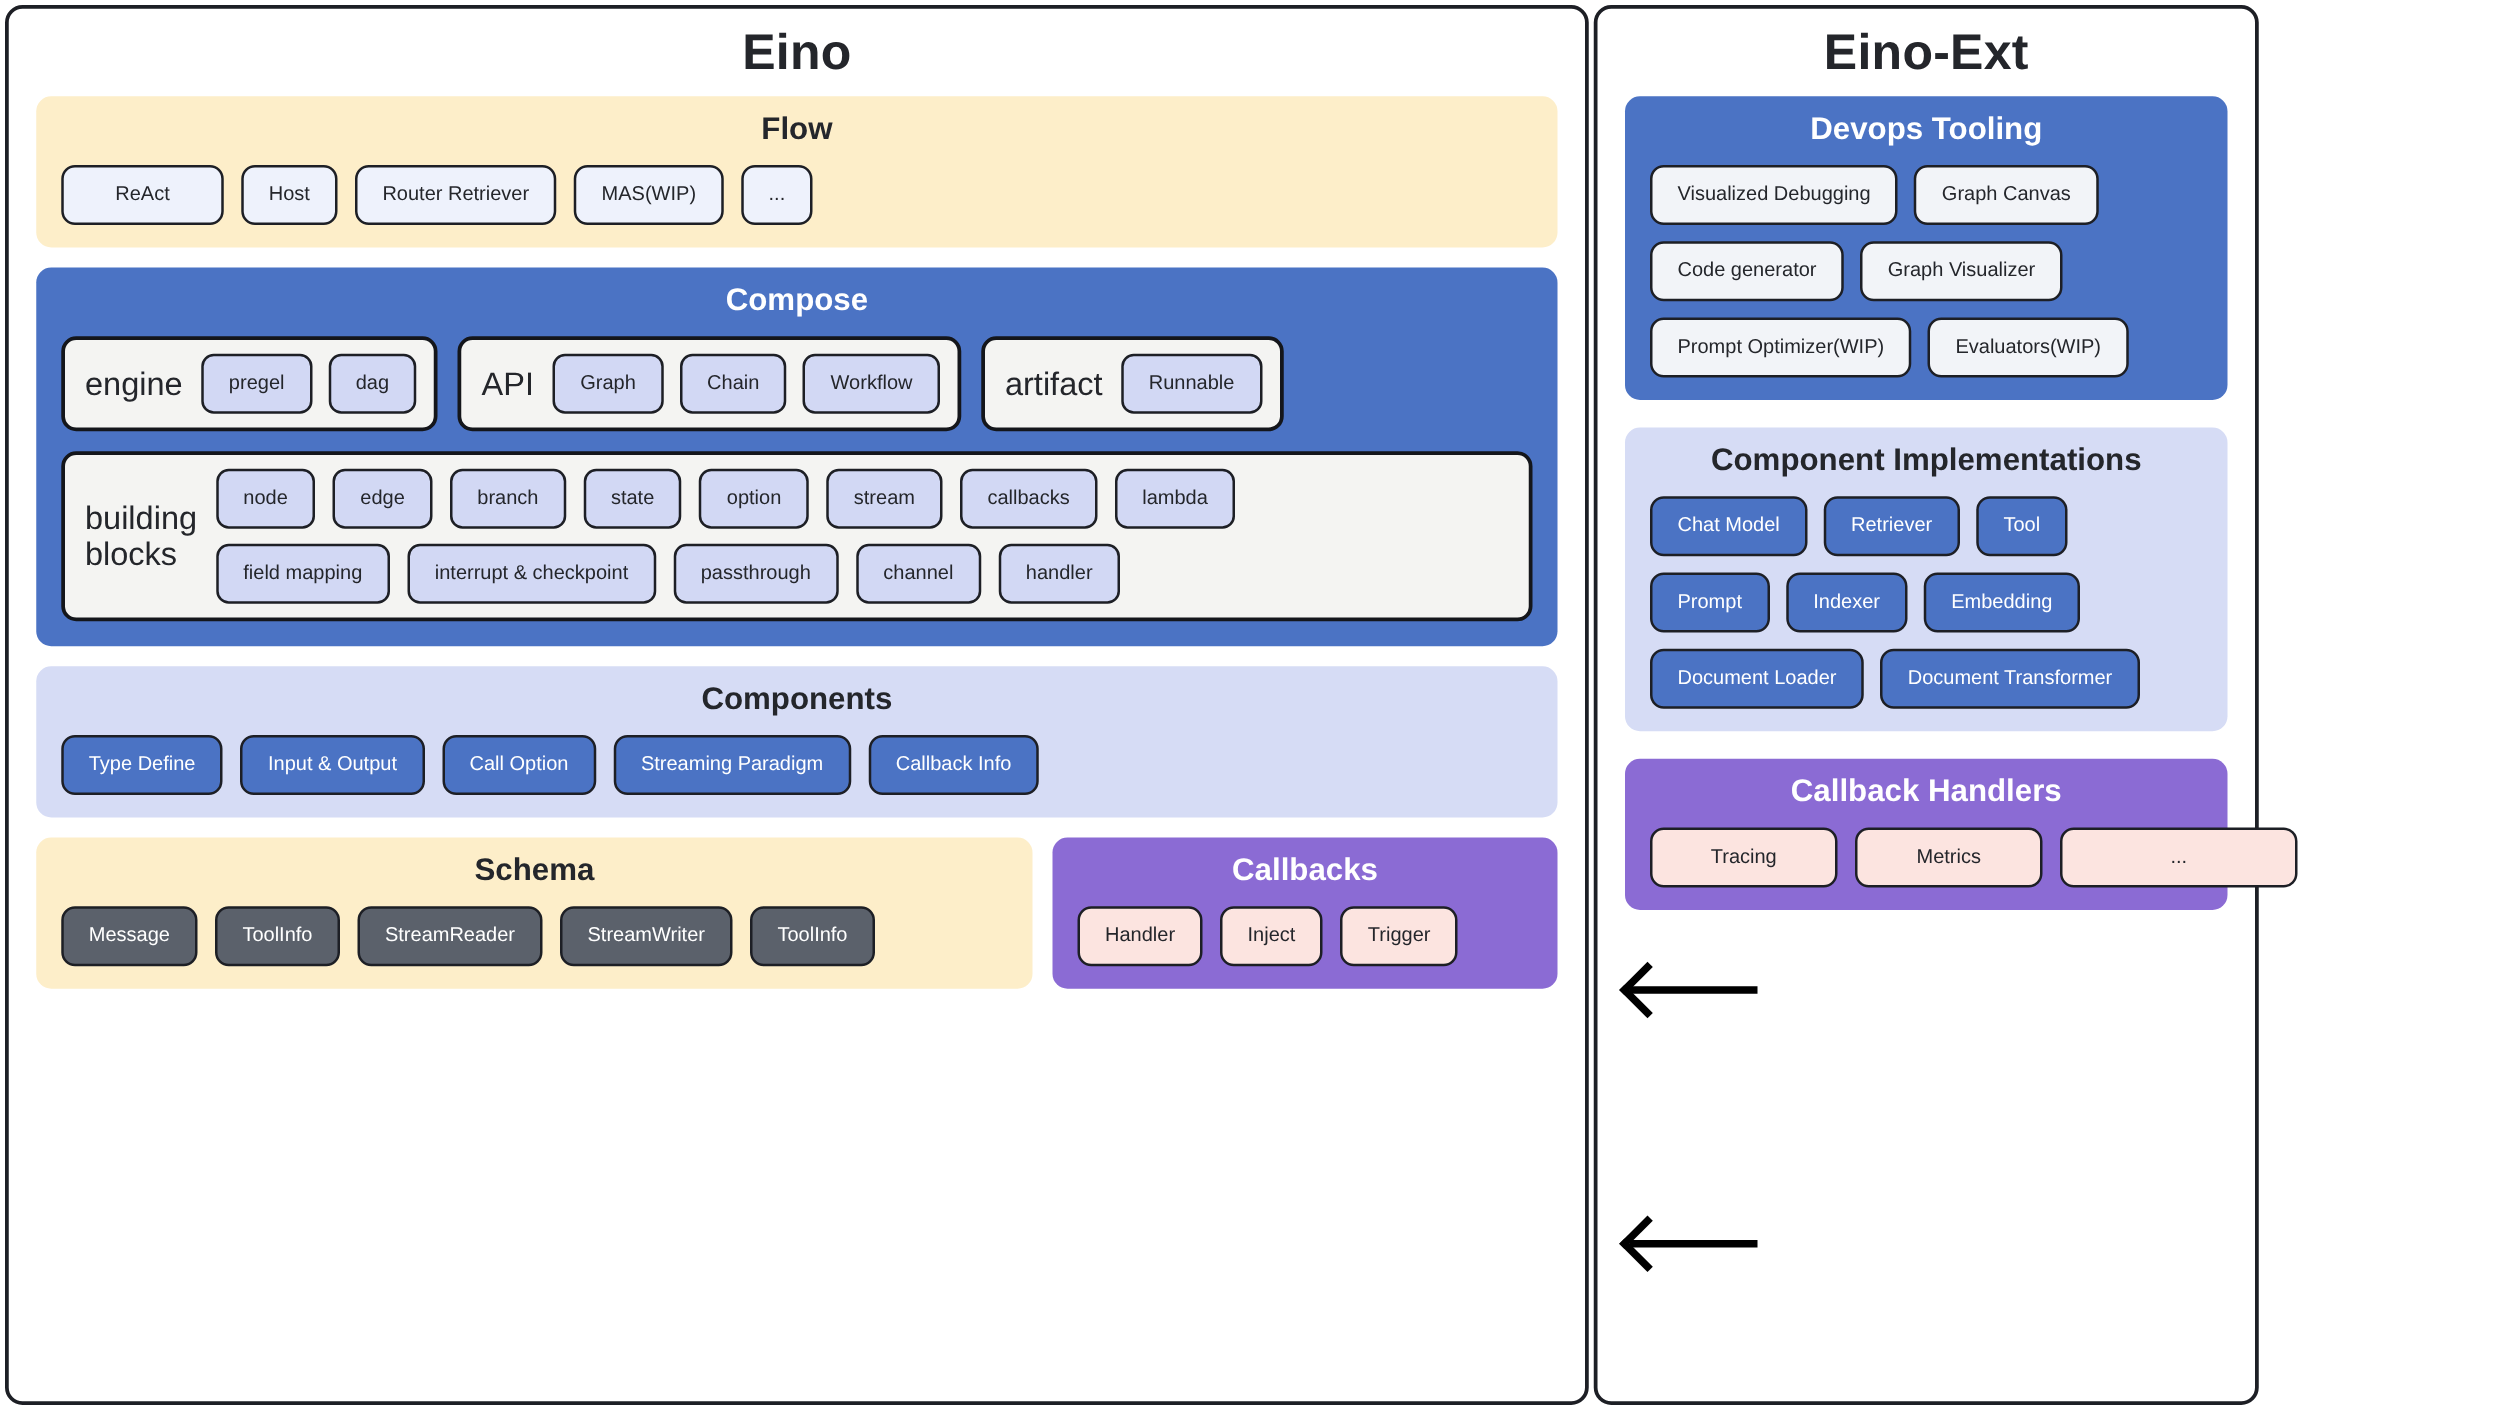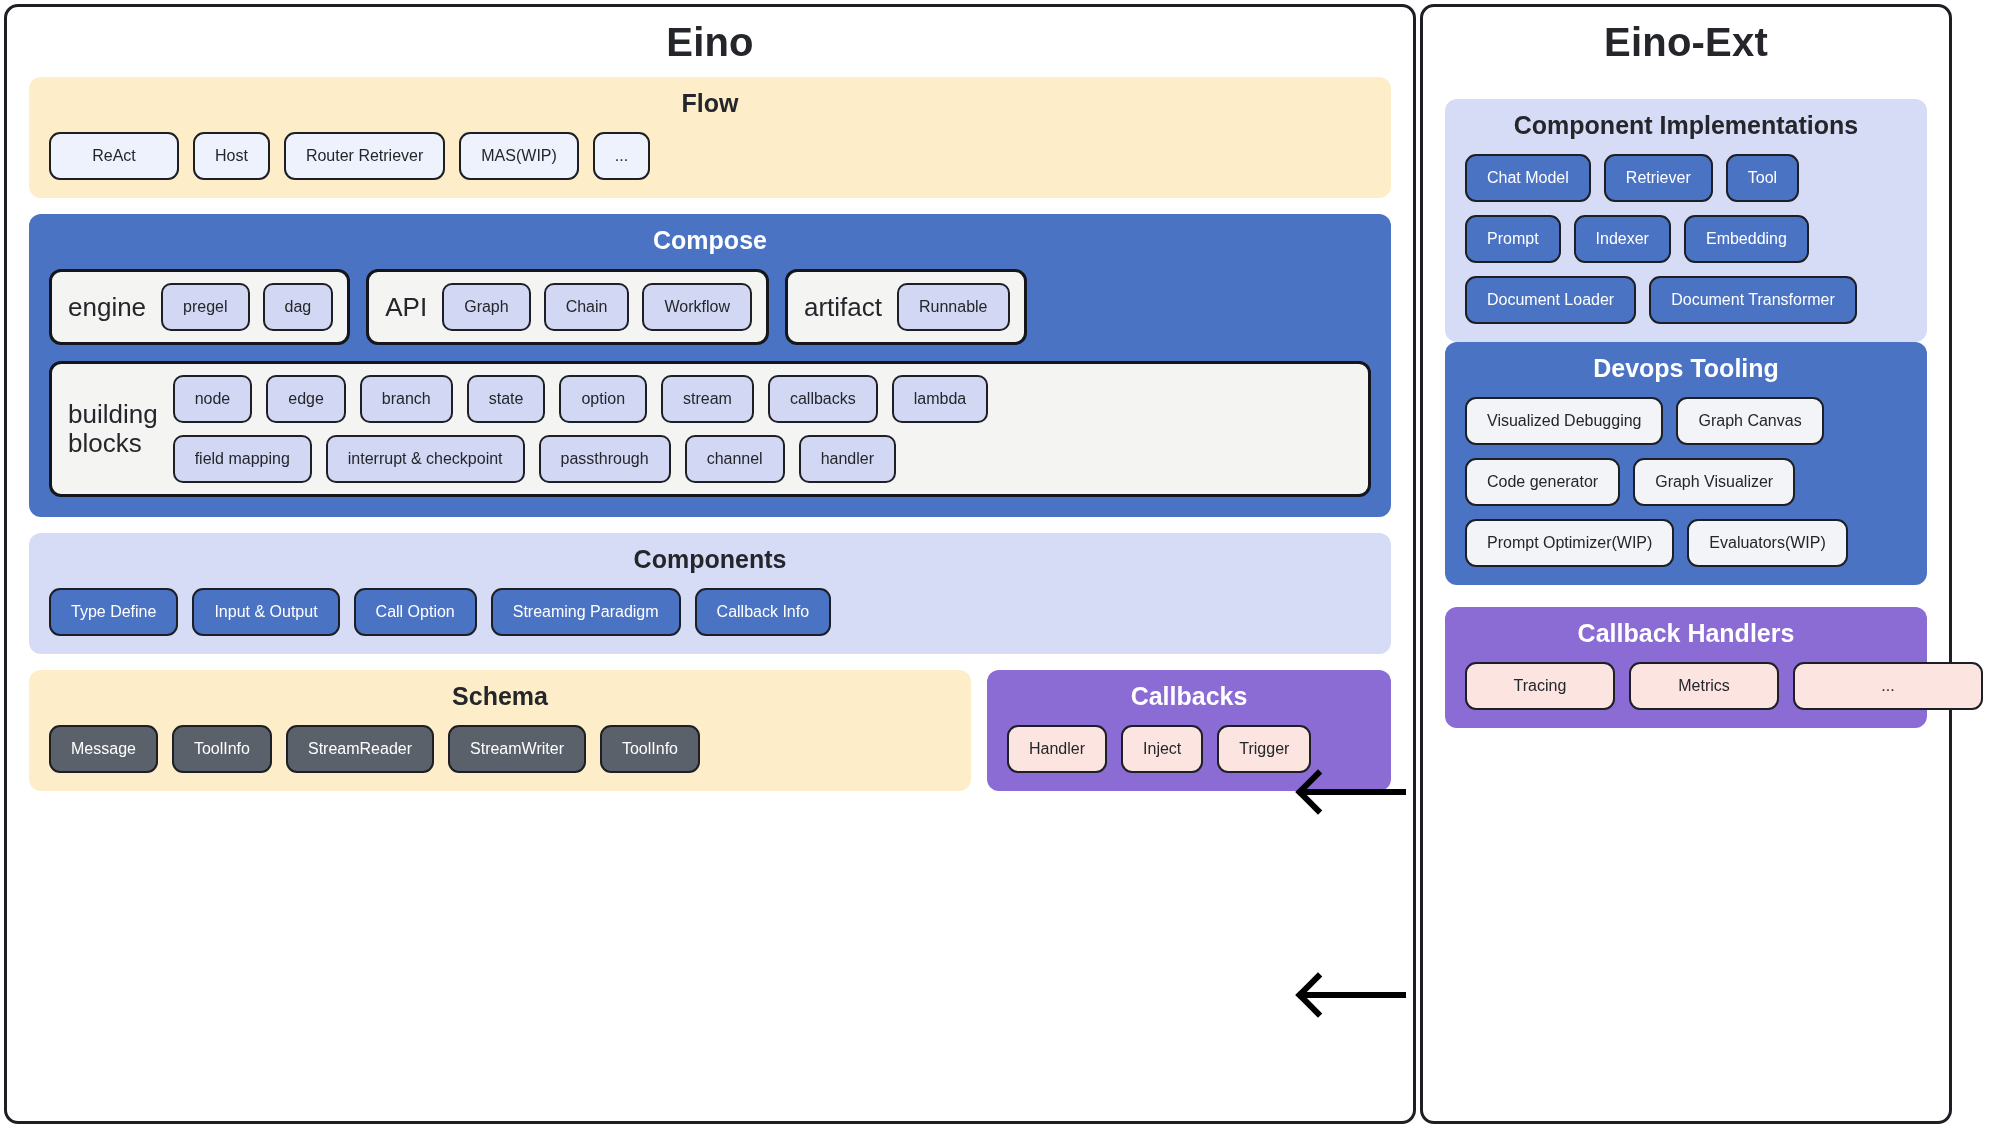--- a/index.html
+++ b/index.html
@@ -18,21 +18,21 @@
   }
 
   
   .panel {
     border: 3px solid #1d1f25;
     border-radius: 14px;
     background: #ffffff;
     position: relative;
   }
   #panel-left {
-    width: 1412px;
+    width: 1267px;
     margin: 4px 0 4px 4px;
     padding: 14px 22px 16px 22px;
     display: flex; flex-direction: column;
   }
   #panel-right {
     width: 532px;
     margin: 4px 4px 4px 4px;
     padding: 14px 22px 16px 22px;
     display: flex; flex-direction: column;
   }
@@ -251,46 +251,46 @@
           <div class="chip chip-pink">Inject</div>
           <div class="chip chip-pink">Trigger</div>
         </div>
       </div>
     </div>
   </section>
 
   <section class="panel" id="panel-right">
     <h1 class="panel-title">Eino-Ext</h1>
 
+    <div class="section" id="devops">
+      <div class="section-title on-dark">Devops Tooling</div>
+      <div class="chip-row">
+        <div class="chip chip-white">Visualized Debugging</div>
+        <div class="chip chip-white">Graph Canvas</div>
+        <div class="chip chip-white">Code generator</div>
+        <div class="chip chip-white">Graph Visualizer</div>
+        <div class="chip chip-white">Prompt Optimizer(WIP)</div>
+        <div class="chip chip-white">Evaluators(WIP)</div>
+      </div>
+    </div>
+
     <div class="section" id="component-impl">
       <div class="section-title">Component Implementations</div>
       <div class="chip-row">
         <div class="chip chip-blue">Chat Model</div>
         <div class="chip chip-blue">Retriever</div>
         <div class="chip chip-blue">Tool</div>
         <div class="chip chip-blue">Prompt</div>
         <div class="chip chip-blue">Indexer</div>
         <div class="chip chip-blue">Embedding</div>
         <div class="chip chip-blue">Document Loader</div>
         <div class="chip chip-blue">Document Transformer</div>
       </div>
     </div>
 
-    <div class="section" id="devops">
-      <div class="section-title on-dark">Devops Tooling</div>
-      <div class="chip-row">
-        <div class="chip chip-white">Visualized Debugging</div>
-        <div class="chip chip-white">Graph Canvas</div>
-        <div class="chip chip-white">Code generator</div>
-        <div class="chip chip-white">Graph Visualizer</div>
-        <div class="chip chip-white">Prompt Optimizer(WIP)</div>
-        <div class="chip chip-white">Evaluators(WIP)</div>
-      </div>
-    </div>
-
     <div class="section" id="callback-handlers">
       <div class="section-title on-dark">Callback Handlers</div>
       <div class="chip-row" id="cbh-items">
         <div class="chip chip-pink">Tracing</div>
         <div class="chip chip-pink">Metrics</div>
         <div class="chip chip-pink">...</div>
       </div>
     </div>
   </section>
 

